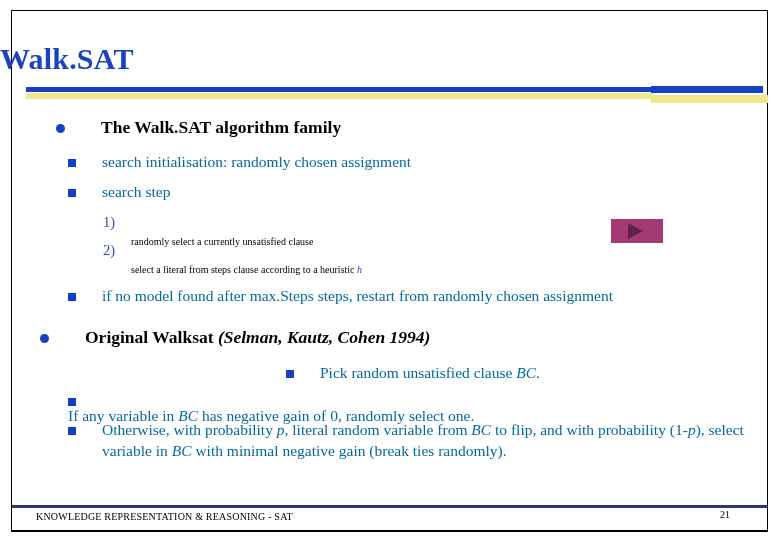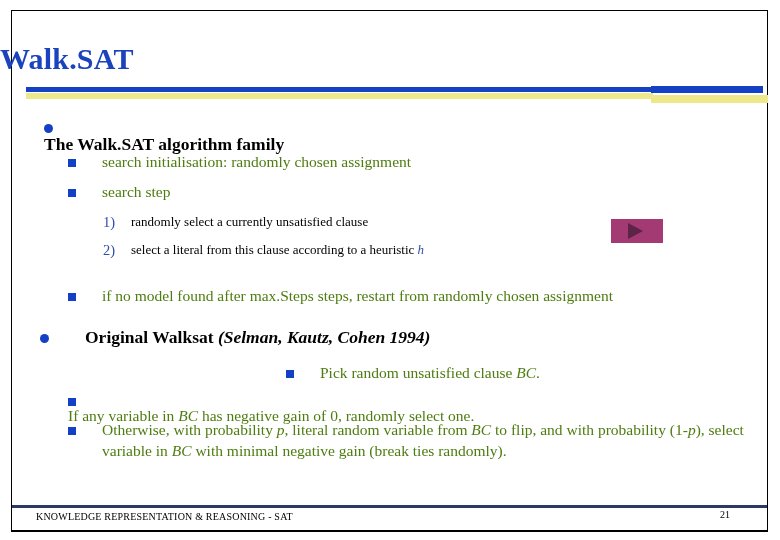--- a/index.html
+++ b/index.html
@@ -117,41 +117,42 @@
   .lvl2 .bullet-sq {
     width: 8px;
     height: 8px;
     background: #1340c4;
     margin-top: 7px;
     margin-right: 26px;
     flex: 0 0 auto;
   }
   .lvl2 .lvl2-text {
     font-size: 15.5px;
-    color: #4d7c0f;
+    color: #0369a1;
     line-height: 20.5px;
   }
 
   .lvl3 {
     position: absolute;
     display: flex;
     align-items: flex-start;
   }
   .lvl3 .num {
     color: #2f4ea8;
     font-size: 14.5px;
     width: 18px;
     flex: 0 0 auto;
     line-height: 20px;
   }
   .lvl3 .lvl3-text {
-    font-size: 13px;
+    font-size: 10px;
     color: #000000;
     line-height: 20px;
     margin-left: 10px;
+    margin-top: 20px;
   }
 
   i.mathv { font-style: italic; }
   i.mathv-blue { font-style: italic; color: #2f4ea8; }
 
   
   .play-box {
     position: absolute;
     left: 611px;
     top: 219px;
@@ -212,21 +213,21 @@
 
   <div class="title">Walk.SAT</div>
 
   <div class="rule-blue-thin"></div>
   <div class="rule-blue-thick"></div>
   <div class="rule-yellow-left"></div>
   <div class="rule-yellow-right"></div>
 
   <div class="body">
 
-    <div class="lvl1" style="left:44px; top:116px; width:660px;flex-direction:column;">
+    <div class="lvl1" style="left:56px; top:116px; width:660px;">
       <span class="bullet-dot"></span>
       <span class="lvl1-text">The Walk.SAT algorithm family</span>
     </div>
 
     <div class="lvl2" style="left:68px; top:152px; width:640px;">
       <span class="bullet-sq"></span>
       <span class="lvl2-text">search initialisation: randomly chosen assignment</span>
     </div>
 
     <div class="lvl2" style="left:68px; top:182px; width:640px;">
@@ -234,21 +235,21 @@
       <span class="lvl2-text">search step</span>
     </div>
 
     <div class="lvl3" style="left:103px; top:212px; width:500px;">
       <span class="num">1)</span>
       <span class="lvl3-text"><span>randomly select a currently unsatisfied clause</span></span>
     </div>
 
     <div class="lvl3" style="left:103px; top:240px; width:510px;">
       <span class="num">2)</span>
-      <span class="lvl3-text"><span>select a literal from this clause according to a heuristic </span><i class="mathv-blue">h</i></span>
+      <span class="lvl3-text"><span>select a literal from steps clause according to a heuristic </span><i class="mathv-blue">h</i></span>
     </div>
 
     <div class="play-box">
       <span class="play-tri"></span>
     </div>
 
     <div class="lvl2" style="left:68px; top:286px; width:690px;">
       <span class="bullet-sq"></span>
       <span class="lvl2-text">if no model found after max.Steps steps, restart from randomly chosen assignment</span>
     </div>

